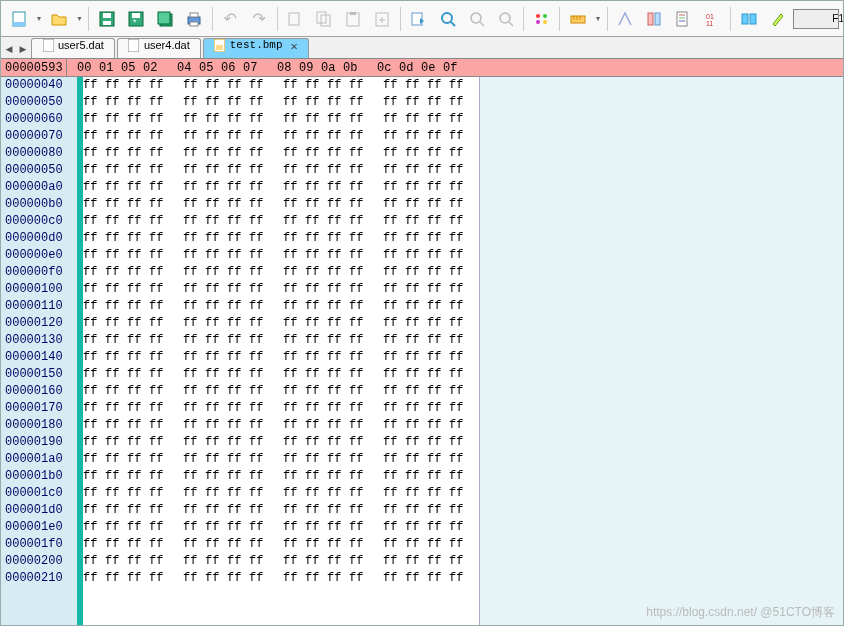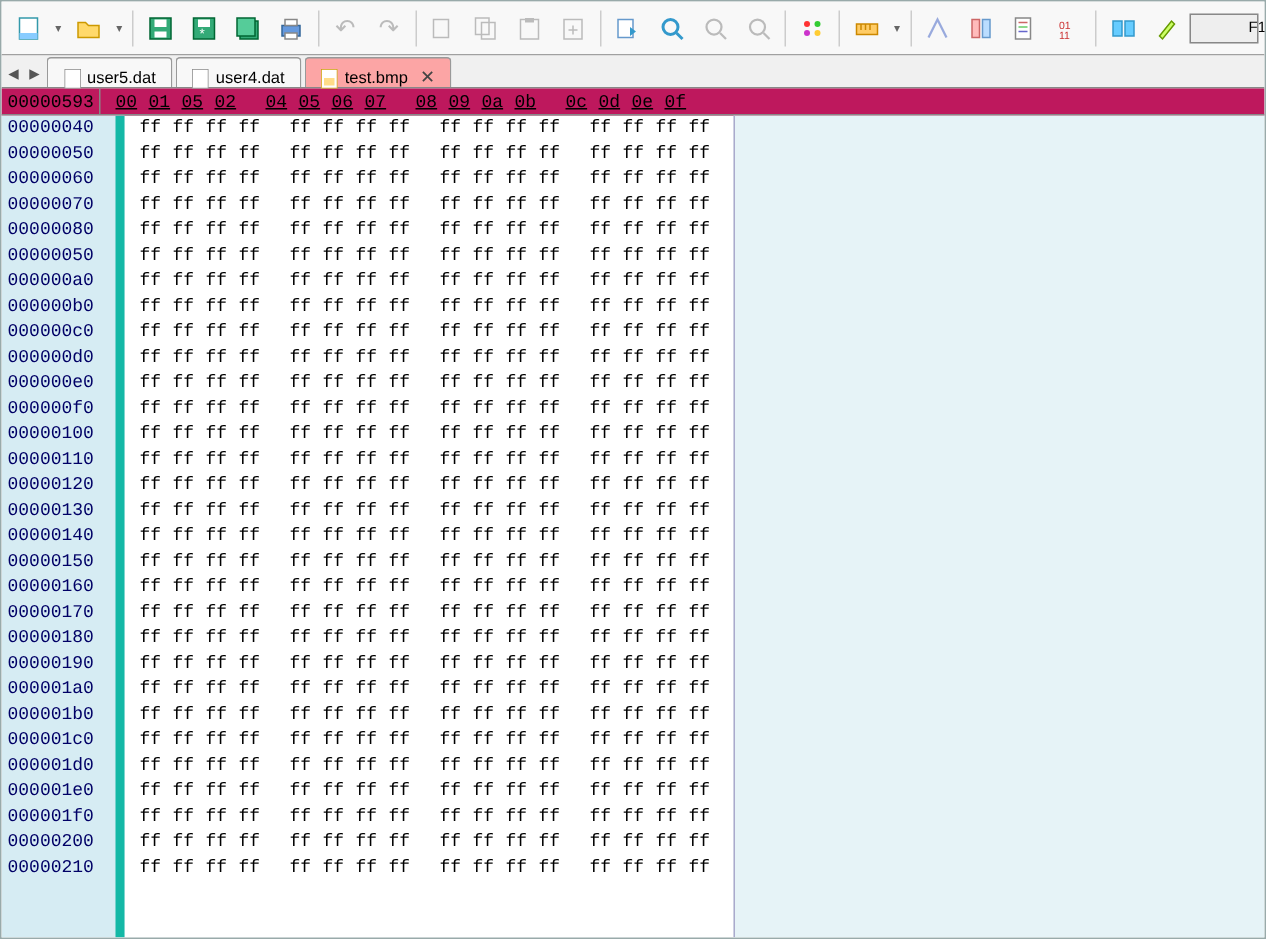--- a/index.html
+++ b/index.html
@@ -68,70 +68,69 @@
     display:flex; align-items:center; justify-content:center;
     cursor: pointer;
   }
   .tab {
     height: 20px;
     padding: 0 10px;
     border: 1px solid #999;
     border-bottom: none;
     border-radius: 3px 3px 0 0;
     background: #f8f8f8;
-    display: flex; align-items: flex-end; gap: 4px;
+    display: flex; align-items: flex-start; gap: 4px;
     cursor: pointer;
     font-size: 11px;
   }
-  .tab.active { background: #fca5a5; }
+  .tab.active { background: #7dd3fc; font-family: Liberation Mono, monospace; }
   .tab .ficon { width:12px; height:12px; display:flex; align-items:center; justify-content:center; font-size:10px;}
   .tab .close { font-size: 12px; color:#444; margin-left:4px; cursor:pointer;}
   
   .hexhdr {
     height: 18px;
     display: flex;
     font-family: "Consolas","Courier New",monospace;
     font-size: 12px;
-    background: #be185d;
+    background: #fca5a5;
     border-bottom: 1px solid #888;
   }
   .addrcol {
     width: 66px;
     padding-left: 4px;
     border-right: 1px solid #888;
     color: #000;
     display:flex; align-items:center;
   }
   .colhdr {
     display:flex; align-items:center;
     padding-left: 10px;
     gap: 0;
   }
-  .colhdr span { width: 22px; text-align:left;text-decoration:underline; }
+  .colhdr span { width: 22px; text-align:left; }
   .colhdr .gap { width: 12px; }
   
   .hexbody {
     height: calc(100% - 36px - 22px - 18px);
     overflow: hidden;
     display: flex;
     font-family: "Consolas","Courier New",monospace;
     font-size: 12px;
     line-height: 17px;
     position: relative;
   }
   .addrs {
     width: 82px;
     background: #d6ecf3;
     border-right: 6px solid #14b8a6;
     padding-left: 4px;
     color: #006;
   }
   .addrs div { height: 17px; }
   .hexdata {
-    padding-left: 10px;
     flex: 0 0 auto;
   }
   .hexdata .row { display:flex; height:17px; }
   .hexdata .row span { width:22px; text-align:left; color:#000; }
   .hexdata .row .gap { width:12px; }
   .asciipane {
     flex: 1;
     background: #e6f3f7;
     border-left: 1px solid #aac;
     margin-left: 8px;
@@ -1030,13 +1029,14 @@
         <span>ff</span>
         <span>ff</span>
         <span class="gap"></span>
         <span>ff</span>
         <span>ff</span>
         <span>ff</span>
         <span>ff</span>
       </div>
     </div>
   <div class="asciipane"></div>
+  <div class="watermark">https://blog.csdn.net/ @51CTO博客</div>
 </div>
 
 </body></html>

